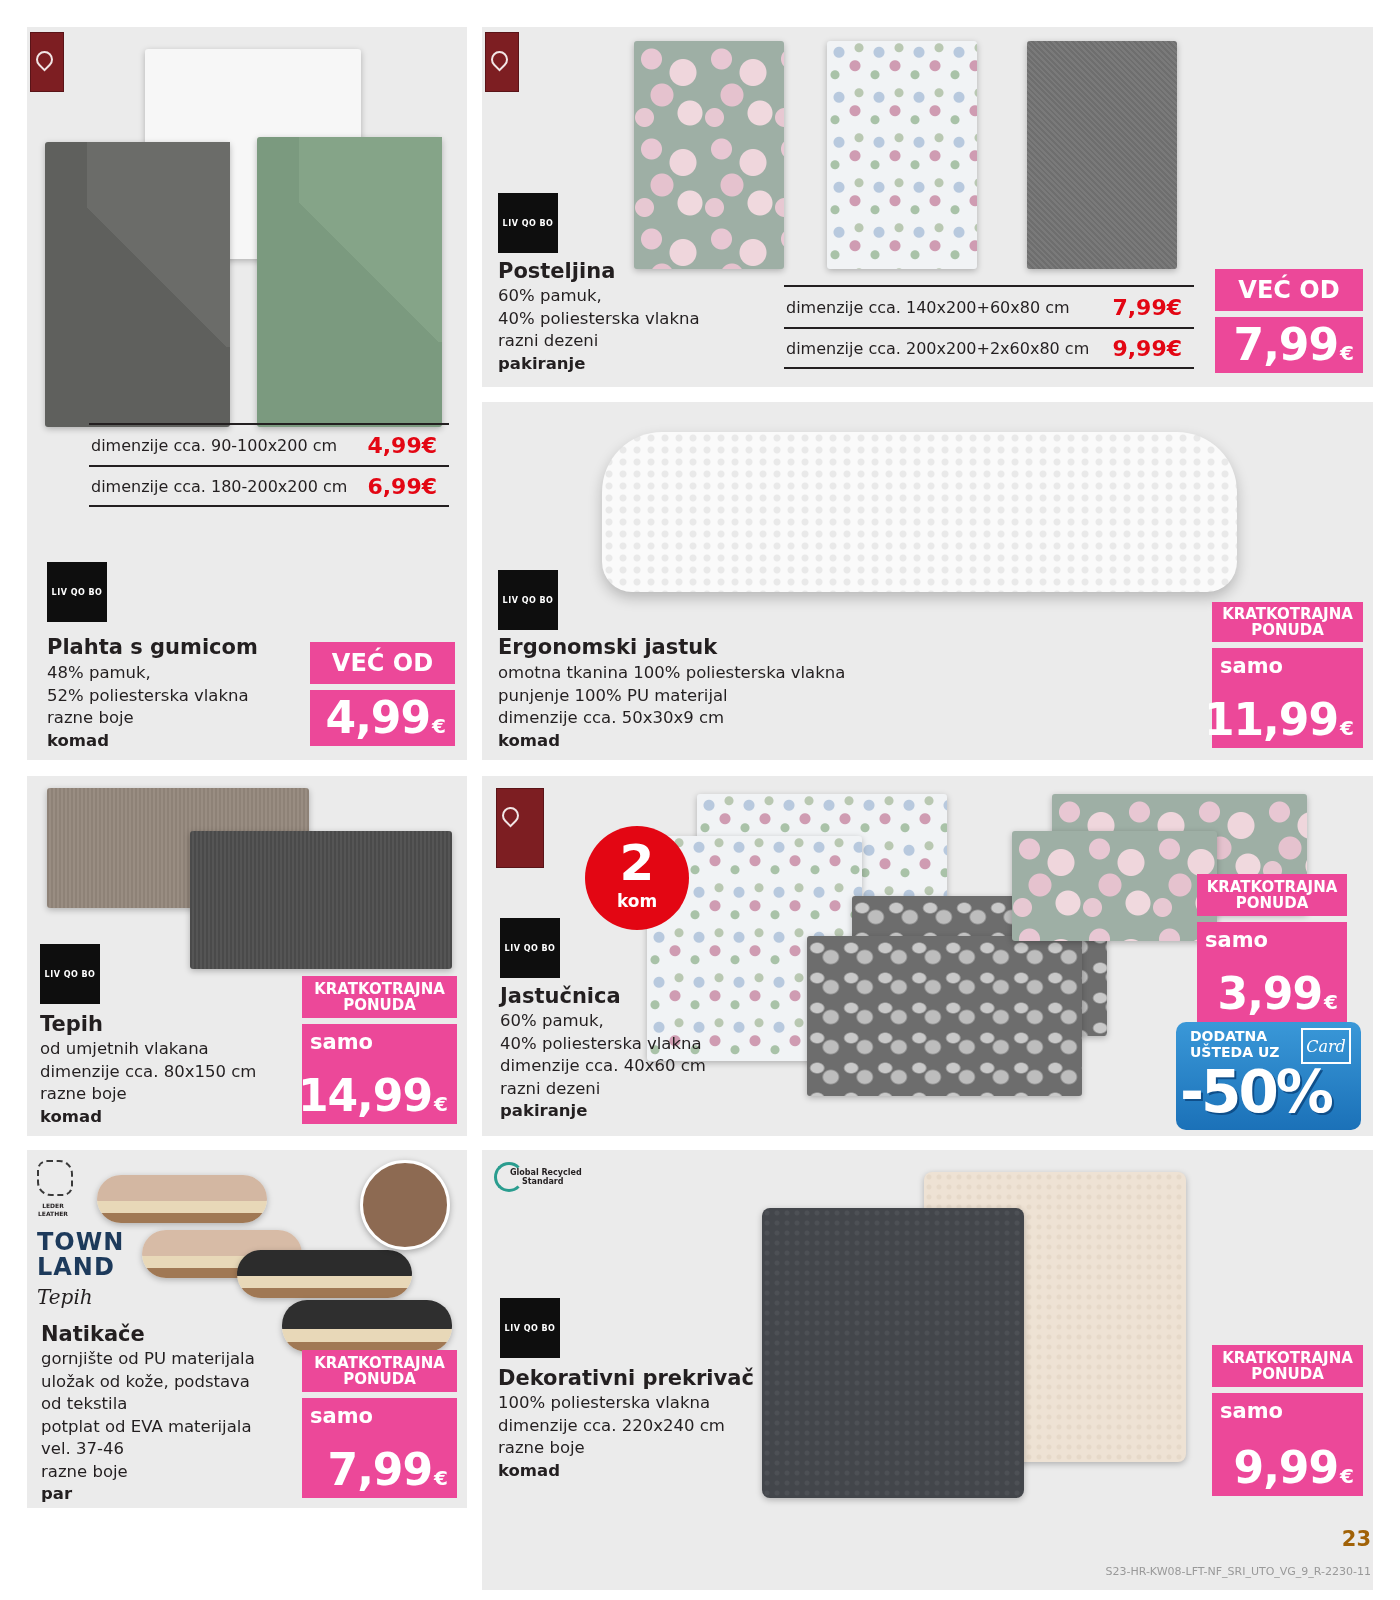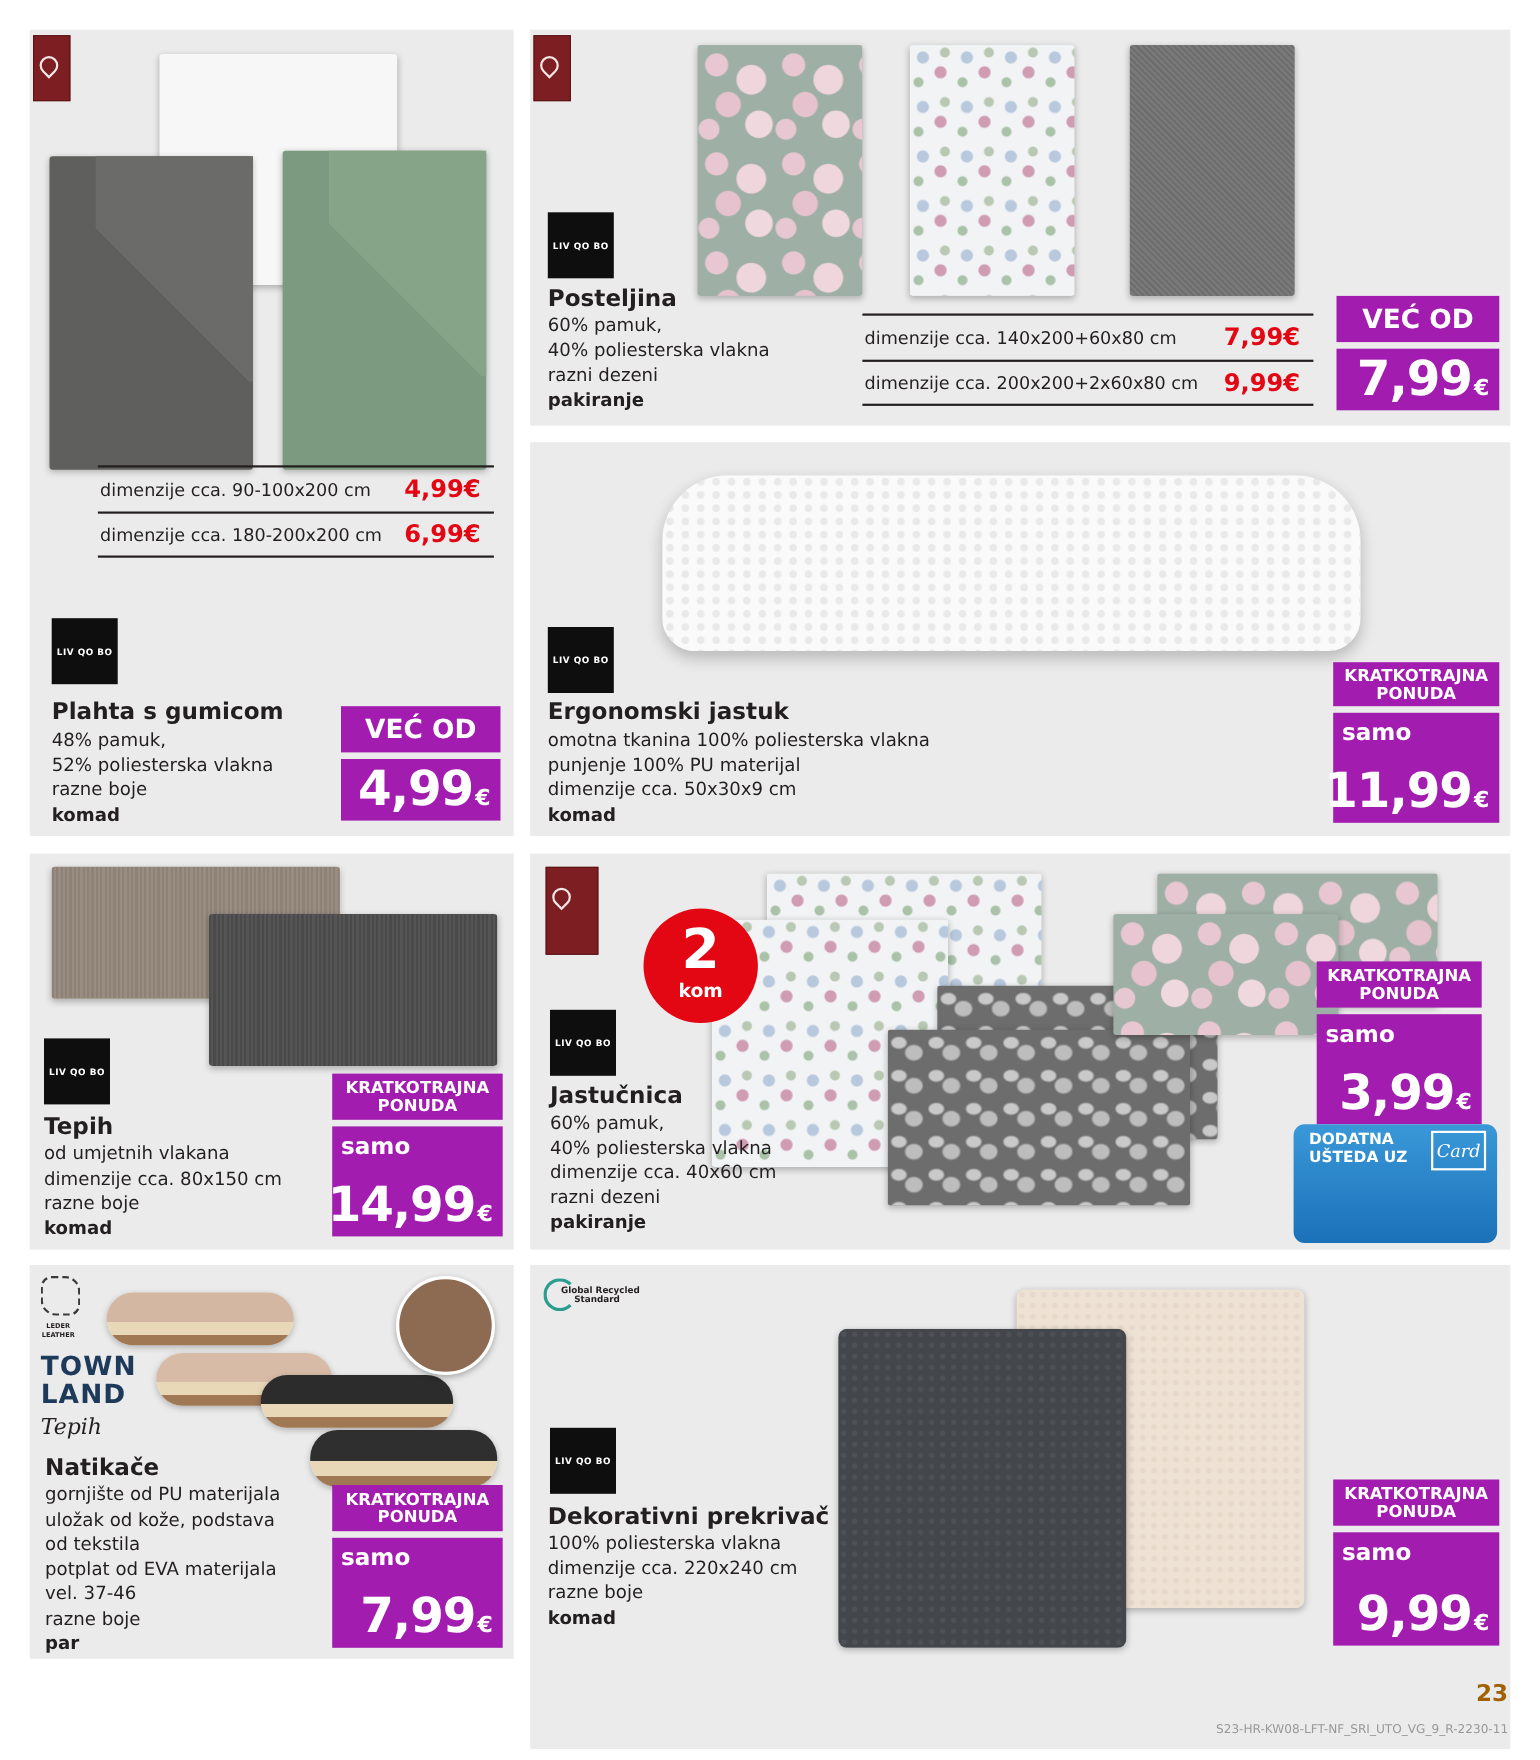--- a/index.html
+++ b/index.html
@@ -24,21 +24,21 @@
     content: ""; position: absolute; left: 5px; top: 18px; width: 13px; height: 13px;
     border: 2px solid #f2e6e6; border-radius: 50% 50% 50% 0; transform: rotate(-45deg);
   }
 
   
   .title { position: absolute; font-weight: bold; font-size: 21px; color: #231f20; }
   .desc { position: absolute; font-size: 16.5px; line-height: 22.5px; color: #231f20; }
   .desc .last { font-weight: bold; }
 
   
-  .redbox { position: absolute; background: #a21caf; color: #fff; }
+  .redbox { position: absolute; background: #ec4899; color: #fff; }
   .hdr {
     display: flex; align-items: center; justify-content: center; text-align: center;
     font-weight: bold; font-size: 15px; line-height: 16px;
   }
   .vec { font-size: 24px; }
   .samo { position: absolute; left: 8px; top: 6px; font-size: 21px; font-weight: bold; }
   .bigprice {
     position: absolute; right: 10px; bottom: 6px; font-weight: bold; font-size: 44px;
     letter-spacing: -1px; line-height: 1;
   }
@@ -238,20 +238,21 @@
     <span class="samo">samo</span>
     <div class="bigprice"><span>3,99</span><span class="eur">€</span></div>
   </div>
 
   <div class="cardbadge" style="left:694px;top:246px;width:185px;height:108px;">
     <div style="position:absolute;left:14px;top:6px;font-size:14px;font-weight:bold;line-height:16px;">DODATNA</div>
     <div style="position:absolute;left:14px;top:22px;font-size:14px;font-weight:bold;line-height:16px;">UŠTEDA UZ</div>
     <div style="position:absolute;left:125px;top:6px;width:50px;height:36px;border:2px solid #fff;display:flex;align-items:center;justify-content:center;">
       <span style="font-family:'DejaVu Serif',serif;font-style:italic;font-size:16px;">Card</span>
     </div>
+    <div style="position:absolute;left:4px;top:38px;font-size:58px;font-weight:bold;line-height:64px;letter-spacing:-3px;text-shadow:2px 2px 0 #0f4f8a;">-50%</div>
   </div>
 </div>
 
 <div class="panel" style="left:27px;top:1150px;width:440px;height:358px;">
   <div style="position:absolute;left:10px;top:10px;width:36px;height:36px;border:2px dashed #3a3a3a;border-radius:10px 14px 10px 14px;"></div>
   <div style="position:absolute;left:11px;top:52px;font-size:6px;font-weight:bold;line-height:8px;text-align:center;">
     <div>LEDER</div>
     <div>LEATHER</div>
   </div>
   <div style="position:absolute;left:10px;top:80px;color:#1d3a5b;font-weight:bold;font-size:24px;line-height:25px;letter-spacing:1px;">

